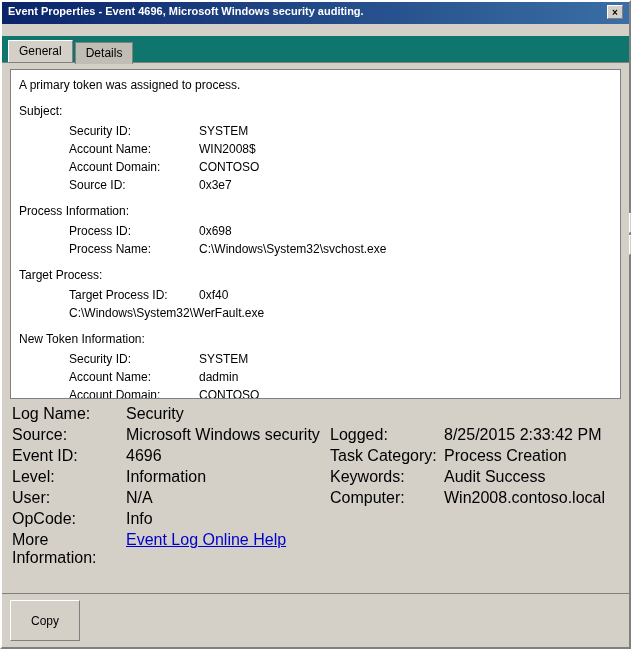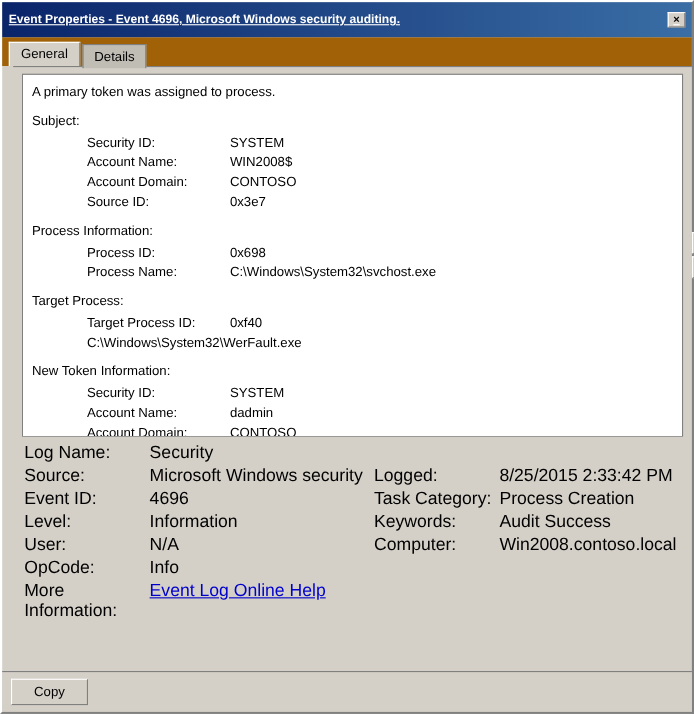--- a/index.html
+++ b/index.html
@@ -17,27 +17,25 @@
       background: #d4d0c8;
       border: 2px solid #808080;
       border-top: 2px solid #fff;
       border-left: 2px solid #fff;
       display: flex;
       flex-direction: column;
     }
     .title-bar {
       background: linear-gradient(to right, #0a246a, #3a6ea5);
       color: white;
-      padding: 16px 6px;
-      display: flex;
-      align-items: center;
+      padding: 3px 6px;
+      display: flex;
       justify-content: space-between;
       height: 22px;
       flex-shrink: 0;
-      text-decoration: underline;
     }
     .title-bar-text {
       font-size: 11px;
       font-weight: bold;
       white-space: nowrap;
     }
     .title-bar-close {
       width: 16px;
       height: 14px;
       background: #d4d0c8;
@@ -48,22 +46,23 @@
       align-items: center;
       justify-content: center;
       font-size: 10px;
       font-weight: bold;
       color: black;
       cursor: pointer;
     }
     .tabs {
       display: flex;
       padding: 4px 6px 0 6px;
-      background: #a16207;
+      background: #0f766e;
       flex-shrink: 0;
+      margin-top: 12px;
     }
     .tab {
       padding: 3px 10px;
       border: 1px solid #808080;
       border-bottom: none;
       background: #d4d0c8;
       cursor: pointer;
       font-size: 12px;
       margin-right: 2px;
       position: relative;
@@ -79,21 +78,20 @@
       background: #c0bdb5;
       top: 2px;
     }
     .content-area {
       flex: 1;
       padding: 6px 8px;
       display: flex;
       flex-direction: column;
       gap: 6px;
       border-top: 1px solid #808080;
-      margin-left: 10px;
     }
     .event-description-box {
       border: 1px solid #808080;
       background: white;
       padding: 6px 8px;
       height: 330px;
       overflow-y: auto;
       position: relative;
       flex-shrink: 0;
     }
@@ -158,21 +156,21 @@
     .bottom-bar {
       display: flex;
       justify-content: space-between;
       padding: 6px 8px;
       background: #d4d0c8;
       border-top: 1px solid #808080;
       flex-shrink: 0;
     }
     .win-btn {
       min-width: 70px;
-      height: 24px;
+      height: 41px;
       background: #d4d0c8;
       border: 1px solid #808080;
       border-top-color: #fff;
       border-left-color: #fff;
       padding: 2px 10px;
       font-size: 12px;
       cursor: pointer;
       display: flex;
       align-items: center;
       justify-content: center;

